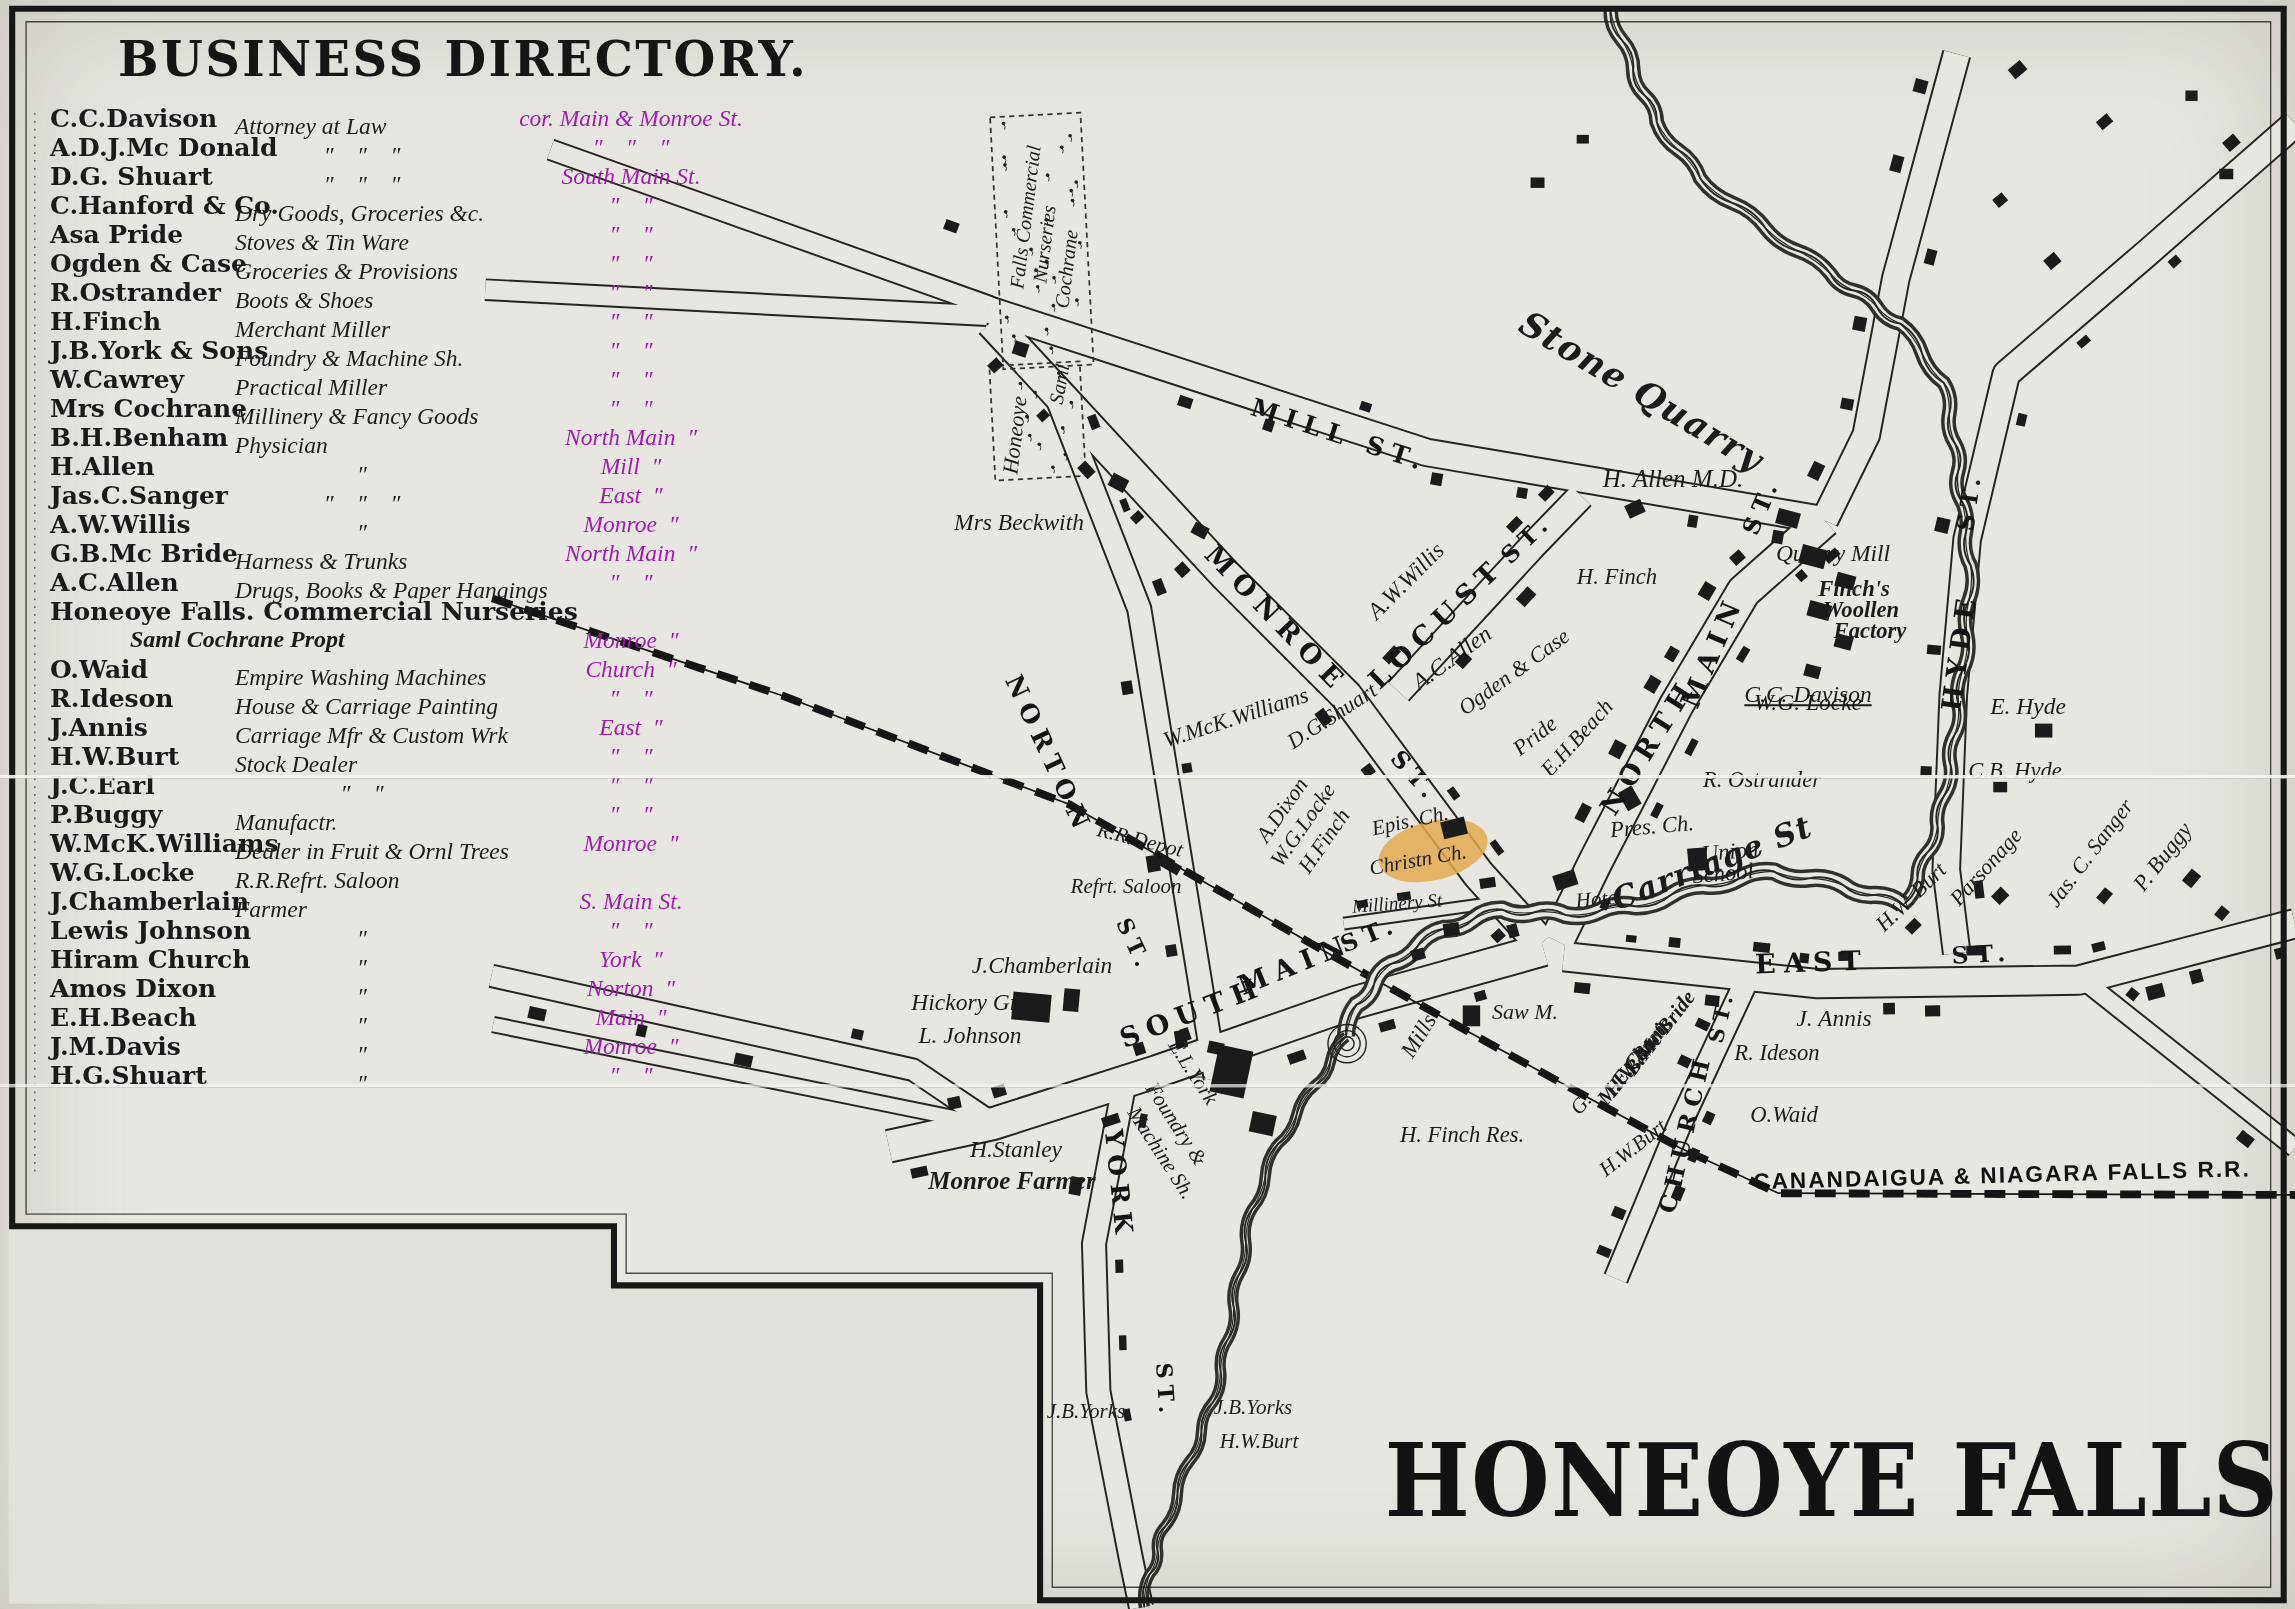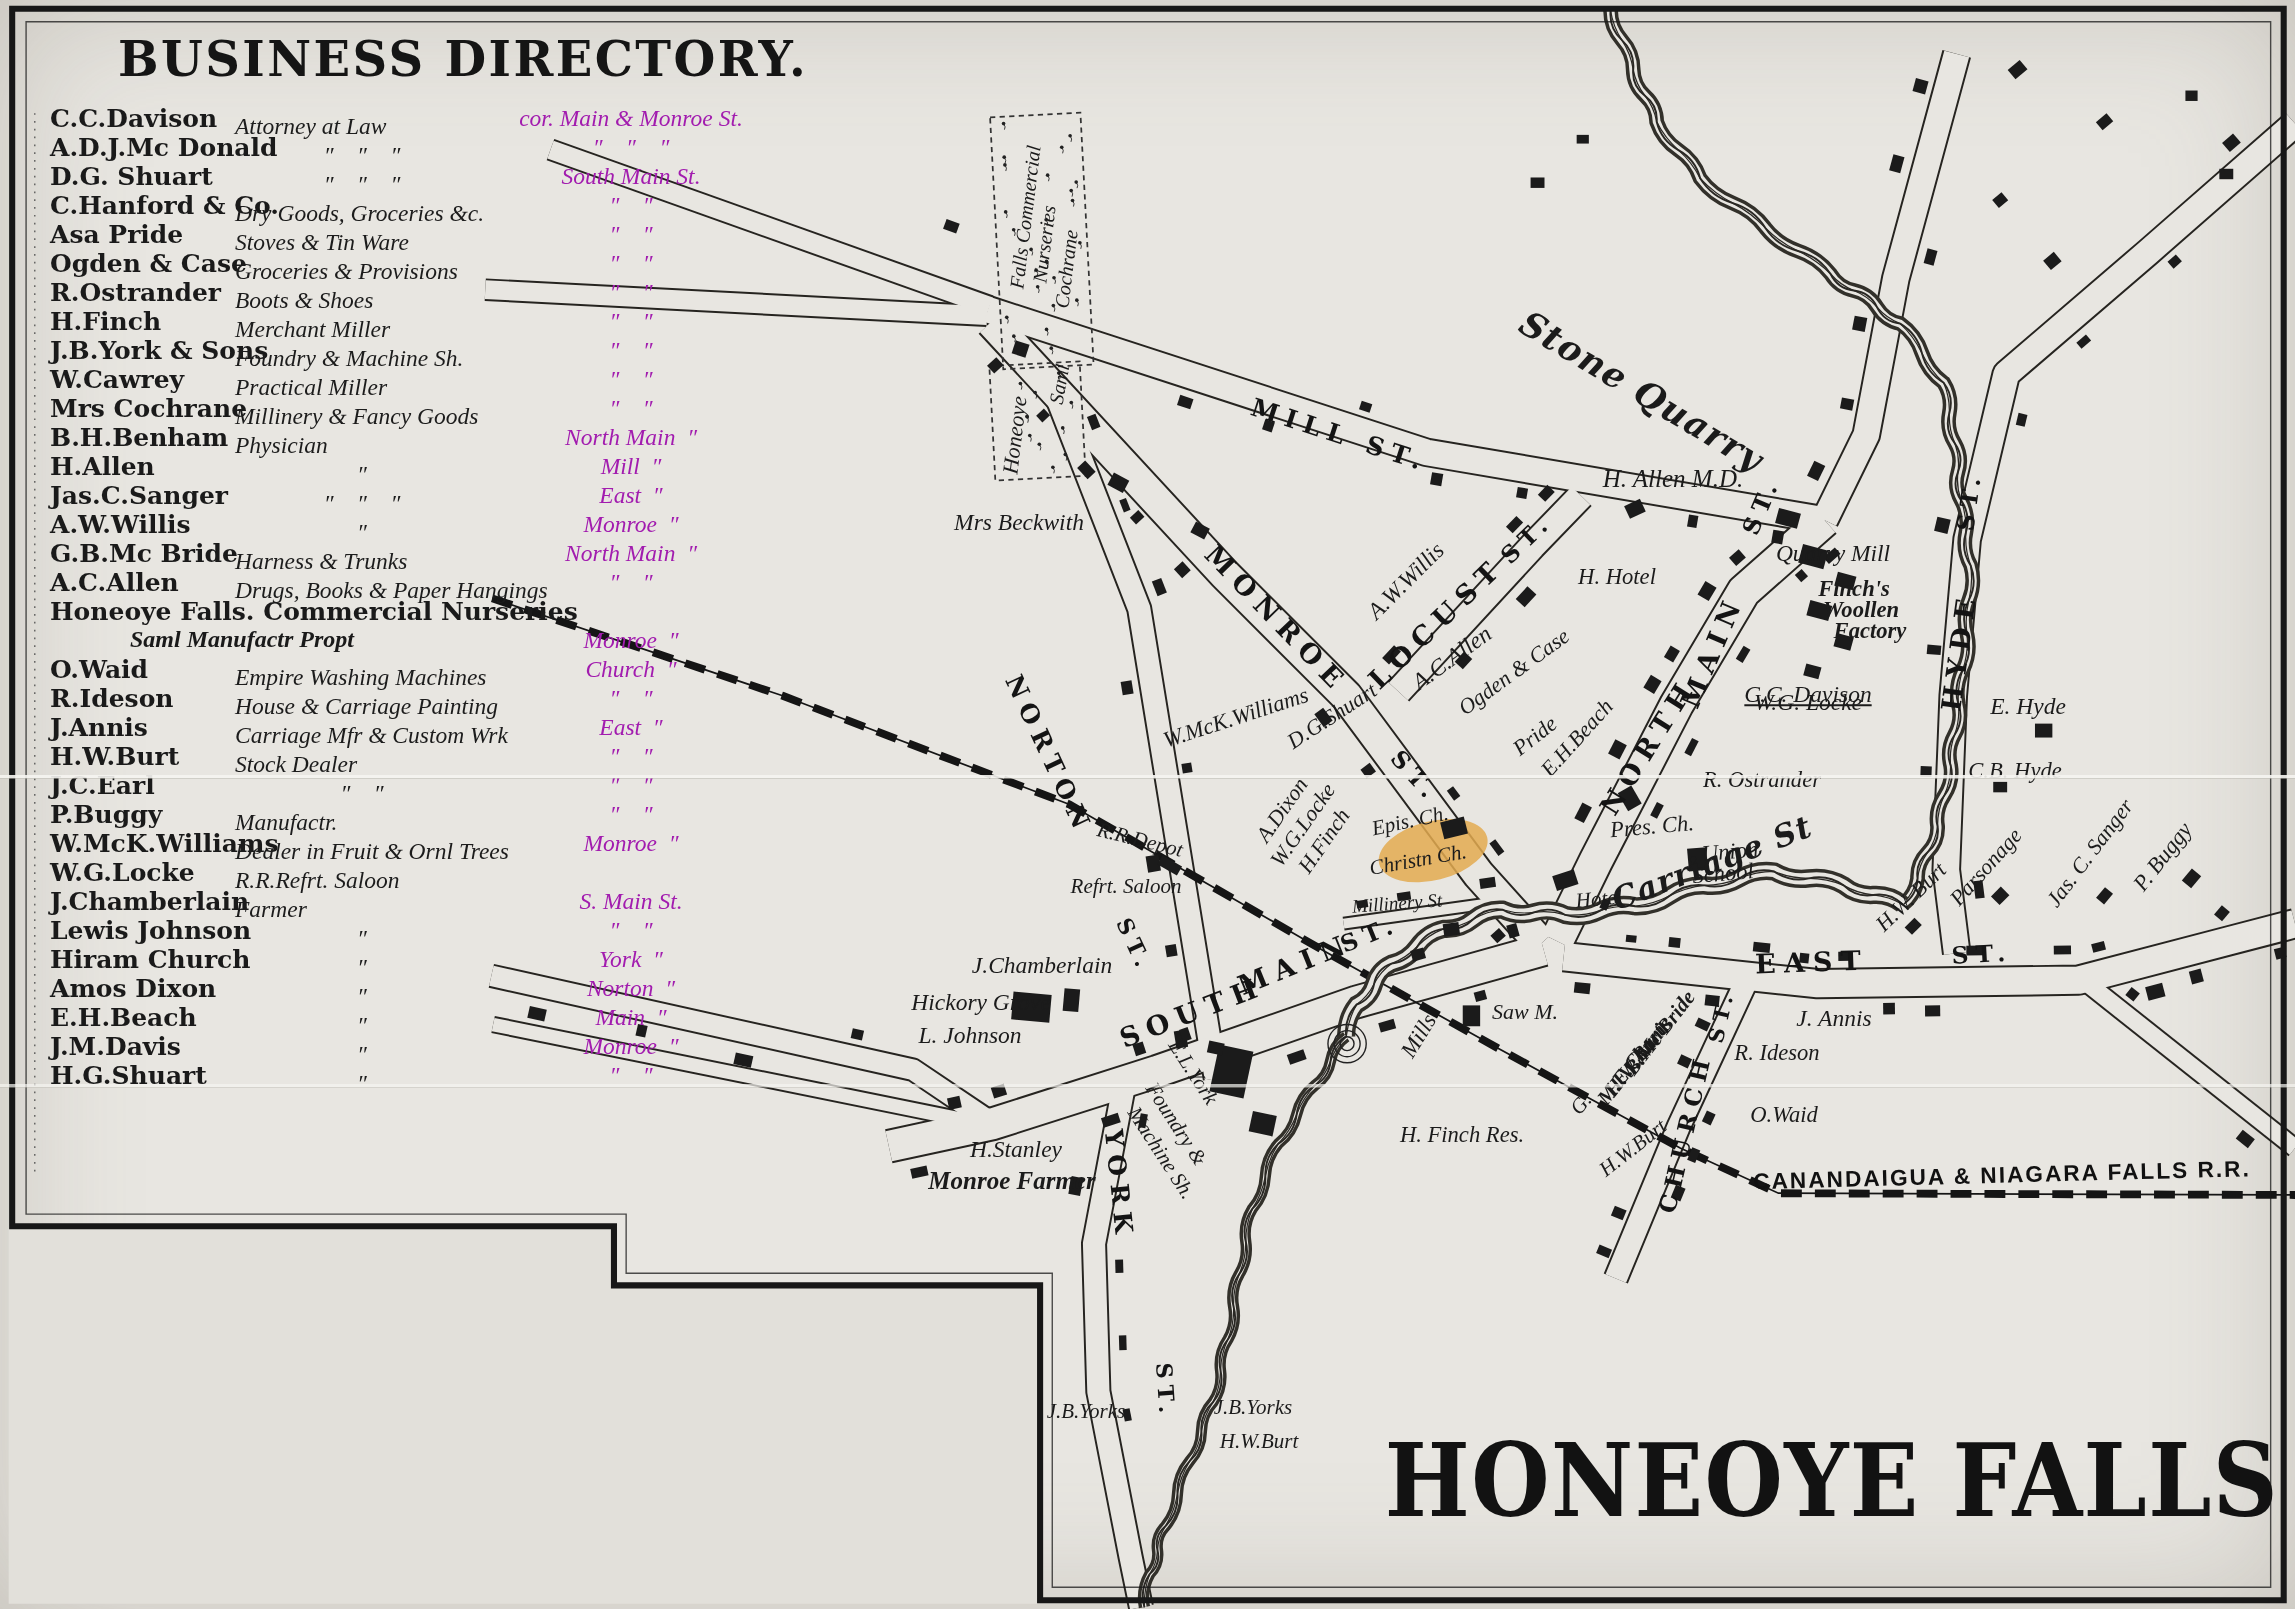--- a/index.html
+++ b/index.html
@@ -329,21 +329,21 @@
       <div class="maplabel st" style="left: 1166px; top: 1391px; transform: translate(-50%, -50%) rotate(86deg); font-size: 22px;">ST.</div>
       <div class="maplabel st" style="left: 1959px; top: 651px; transform: translate(-50%, -50%) rotate(-82deg); font-size: 27px;">HYDE</div>
       <div class="maplabel st" style="left: 1970px; top: 501px; transform: translate(-50%, -50%) rotate(-82deg); font-size: 23.5px;">ST.</div>
       <div class="maplabel st" style="left: 1812px; top: 962px; transform: translate(-50%, -50%) rotate(-2deg); font-size: 27px;">EAST</div>
       <div class="maplabel st" style="left: 1982px; top: 955px; transform: translate(-50%, -50%) rotate(-3deg); font-size: 23.5px;">ST.</div>
       <div class="maplabel st" style="left: 1686px; top: 1133px; transform: translate(-50%, -50%) rotate(-77deg); font-size: 23.5px;">CHURCH</div>
       <div class="maplabel st" style="left: 1721px; top: 1016px; transform: translate(-50%, -50%) rotate(-77deg); font-size: 21px;">ST.</div>
       <div class="maplabel pl" style="left: 1019px; top: 523px; transform: translate(-50%, -50%) rotate(0deg); font-size: 23.5px;">Mrs Beckwith</div>
       <div class="maplabel cur" style="left: 1642px; top: 391px; transform: translate(-50%, -50%) rotate(31deg); font-size: 35px;">Stone Quarry</div>
       <div class="maplabel pl" style="left: 1673px; top: 478px; transform: translate(-50%, -50%) rotate(0deg); font-size: 25px;">H. Allen M.D.</div>
-      <div class="maplabel pl" style="left: 1617px; top: 577px; transform: translate(-50%, -50%) rotate(0deg); font-size: 22.6px;">H. Hotel</div>
+      <div class="maplabel pl" style="left: 1617px; top: 577px; transform: translate(-50%, -50%) rotate(0deg); font-size: 22.6px;">H. Finch</div>
       <div class="maplabel pl" style="left: 1833px; top: 554px; transform: translate(-50%, -50%) rotate(0deg); font-size: 23.5px;">Quarry Mill</div>
       <div class="maplabel pl plb" style="left: 1854px; top: 589px; transform: translate(-50%, -50%) rotate(0deg); font-size: 22.6px;">Finch's</div>
       <div class="maplabel pl plb" style="left: 1861px; top: 610px; transform: translate(-50%, -50%) rotate(0deg); font-size: 22.6px;">Woollen</div>
       <div class="maplabel pl plb" style="left: 1870px; top: 631px; transform: translate(-50%, -50%) rotate(0deg); font-size: 22.6px;">Factory</div>
       <div class="maplabel pl" style="left: 1808px; top: 671px; transform: translate(-50%, -50%) rotate(0deg); font-size: 23.5px; margin-top: 32px;">W.G. Locke</div>
       <div class="maplabel pl" style="left: 1808px; top: 695px; transform: translate(-50%, -50%) rotate(0deg); font-size: 23.5px; text-decoration: underline;">C.C. Davison</div>
       <div class="maplabel pl" style="left: 2028px; top: 707px; transform: translate(-50%, -50%) rotate(0deg); font-size: 23.5px;">E. Hyde</div>
       <div class="maplabel pl" style="left: 2015px; top: 771px; transform: translate(-50%, -50%) rotate(0deg); font-size: 22.6px;">C.B. Hyde</div>
       <div class="maplabel pl" style="left: 1762px; top: 780px; transform: translate(-50%, -50%) rotate(0deg); font-size: 22.6px;">R. Ostrander</div>
       <div class="maplabel pl" style="left: 1577px; top: 738px; transform: translate(-50%, -50%) rotate(-48deg); font-size: 22px;">E.H.Beach</div>
@@ -489,21 +489,21 @@
           <span class="dn">A.C.Allen</span>
           <span class="db">Drugs, Books &amp; Paper Hangings</span>
           <span class="dl dit">″  ″</span>
         </div>
         <div class="drow">
           <span class="dn">Honeoye Falls. Commercial Nurseries</span>
           <span class="db"></span>
           <span class="dl"></span>
         </div>
         <div class="drow">
-          <span class="dn sub">Saml Manufactr Propt</span>
+          <span class="dn sub">Saml Cochrane Propt</span>
           <span class="db"></span>
           <span class="dl">Monroe ″</span>
         </div>
         <div class="drow">
           <span class="dn">O.Waid</span>
           <span class="db">Empire Washing Machines</span>
           <span class="dl">Church ″</span>
         </div>
         <div class="drow">
           <span class="dn">R.Ideson</span>

